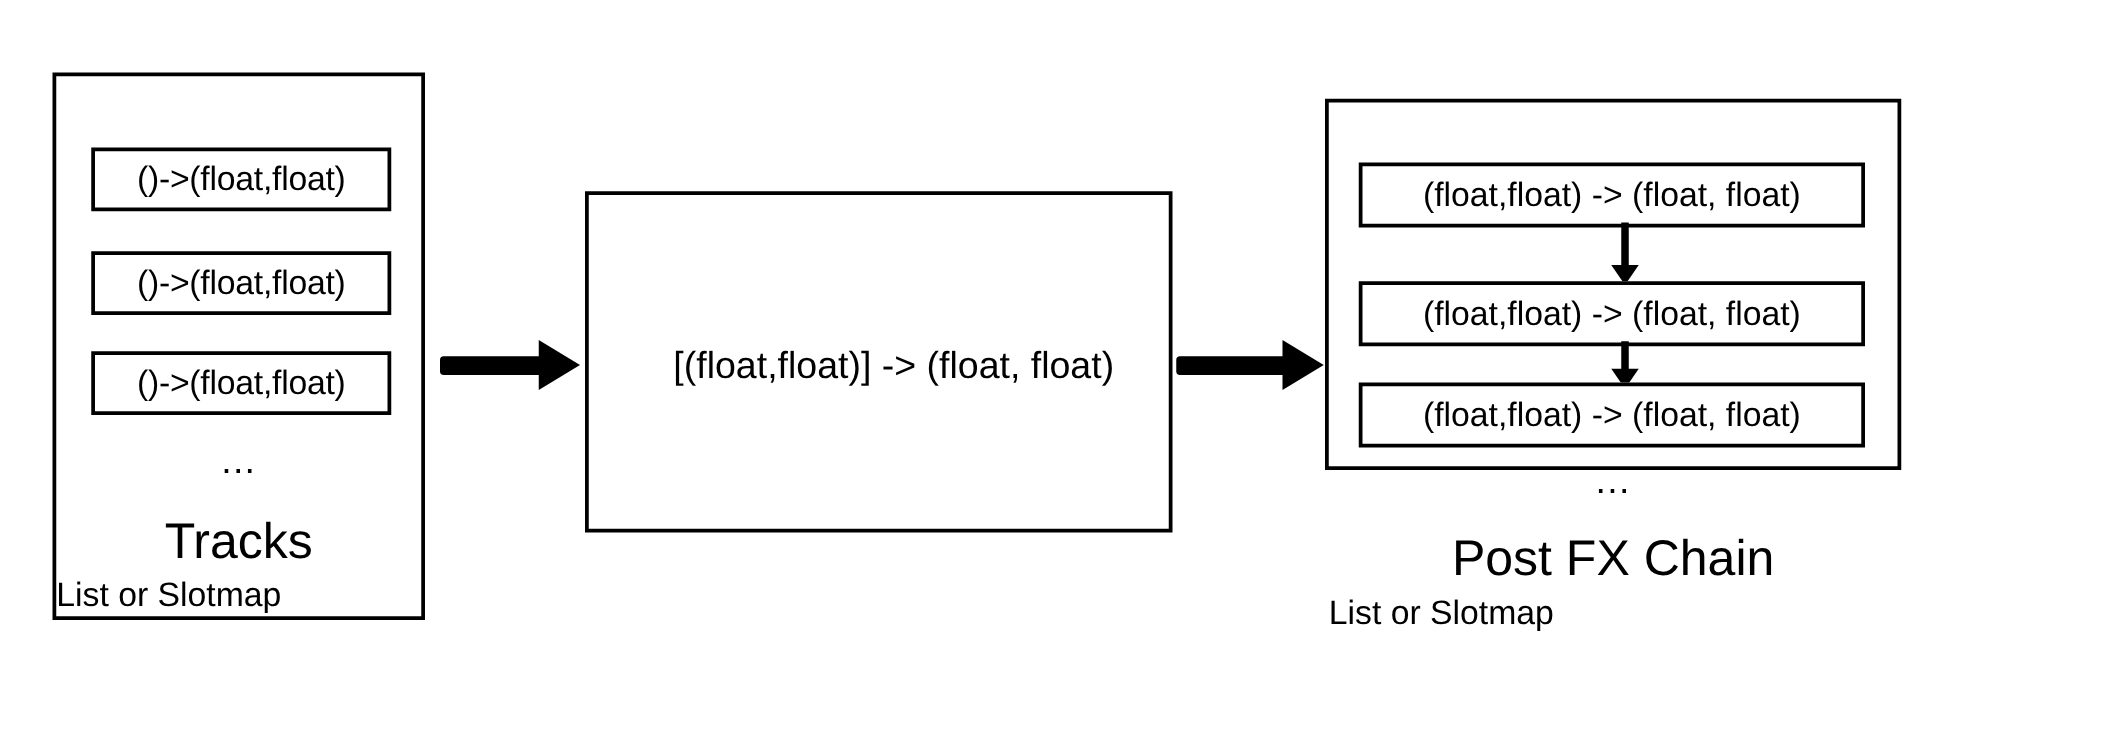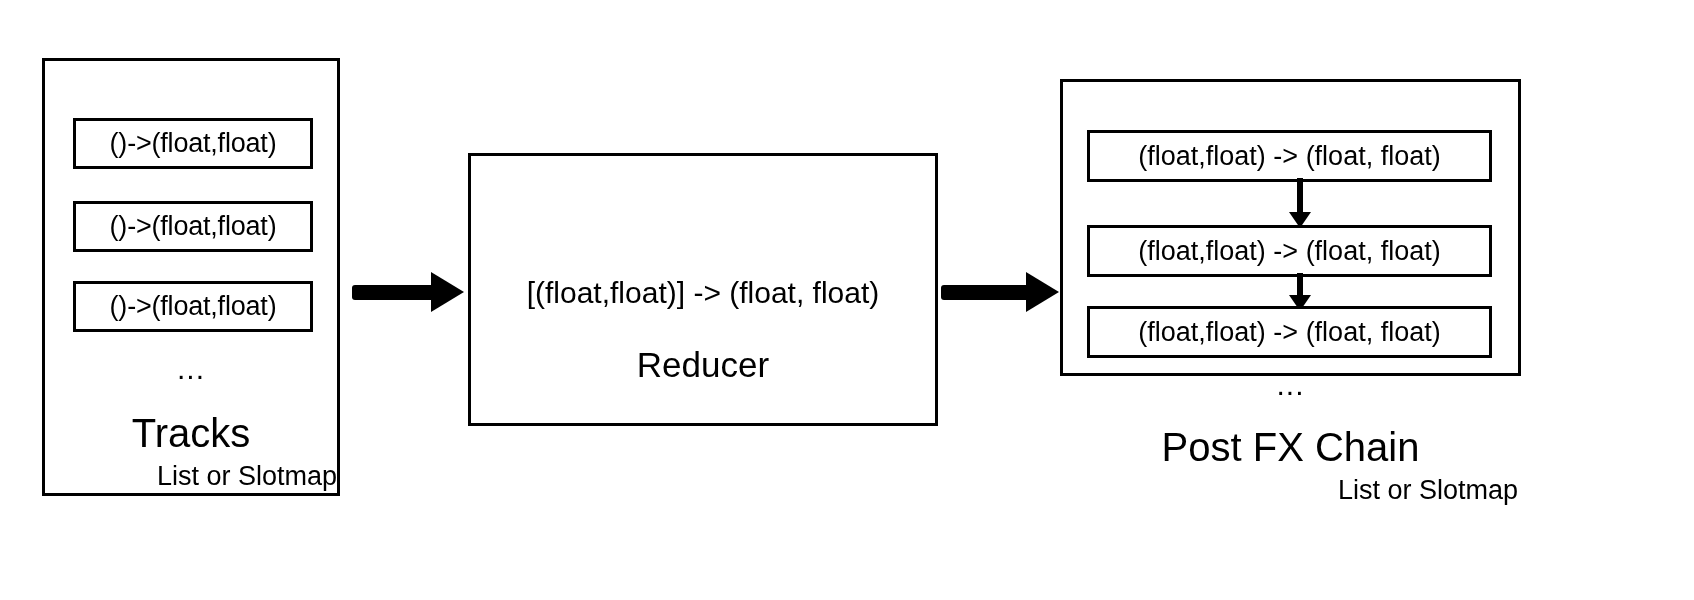--- a/index.html
+++ b/index.html
@@ -73,21 +73,21 @@
     position: absolute;
     width: 100%;
     text-align: center;
     font-size: 40px;
     line-height: 1;
     white-space: nowrap;
   }
   .panel-subtitle {
     position: absolute;
     width: 100%;
-    text-align: right;
+    text-align: left;
     font-size: 27px;
     line-height: 1;
     white-space: nowrap;
   }
   #tracks-title { top: 352px; left: 0; }
   #tracks-subtitle { top: 402px; left: 0; }
 
   
   #reducer-panel {
     left: 468px;
@@ -97,20 +97,21 @@
   }
   #reducer-signature {
     position: absolute;
     top: 122px;
     left: 0;
     width: 100%;
     text-align: center;
     font-size: 30px;
     line-height: 1;
     white-space: nowrap;
+    padding-left: 12px;
   }
   #reducer-title {
     position: absolute;
     top: 191px;
     left: 0;
     width: 100%;
     text-align: center;
     font-size: 35px;
     line-height: 1;
     white-space: nowrap;
@@ -225,21 +226,20 @@
     <div class="panel-subtitle" id="tracks-subtitle">List or Slotmap</div>
   </div>
 
   <div class="flow-arrow" id="flow-arrow-1">
     <div class="bar"></div>
     <div class="tip"></div>
   </div>
 
   <div class="panel" id="reducer-panel">
     <div id="reducer-signature">[(float,float)] -&gt; (float, float)</div>
-    <div id="reducer-title">Reducer</div>
   </div>
 
   <div class="flow-arrow" id="flow-arrow-2">
     <div class="bar"></div>
     <div class="tip"></div>
   </div>
 
   <div class="panel" id="postfx-panel">
     <div class="fx-item f0">(float,float) -&gt; (float, float)</div>
 

